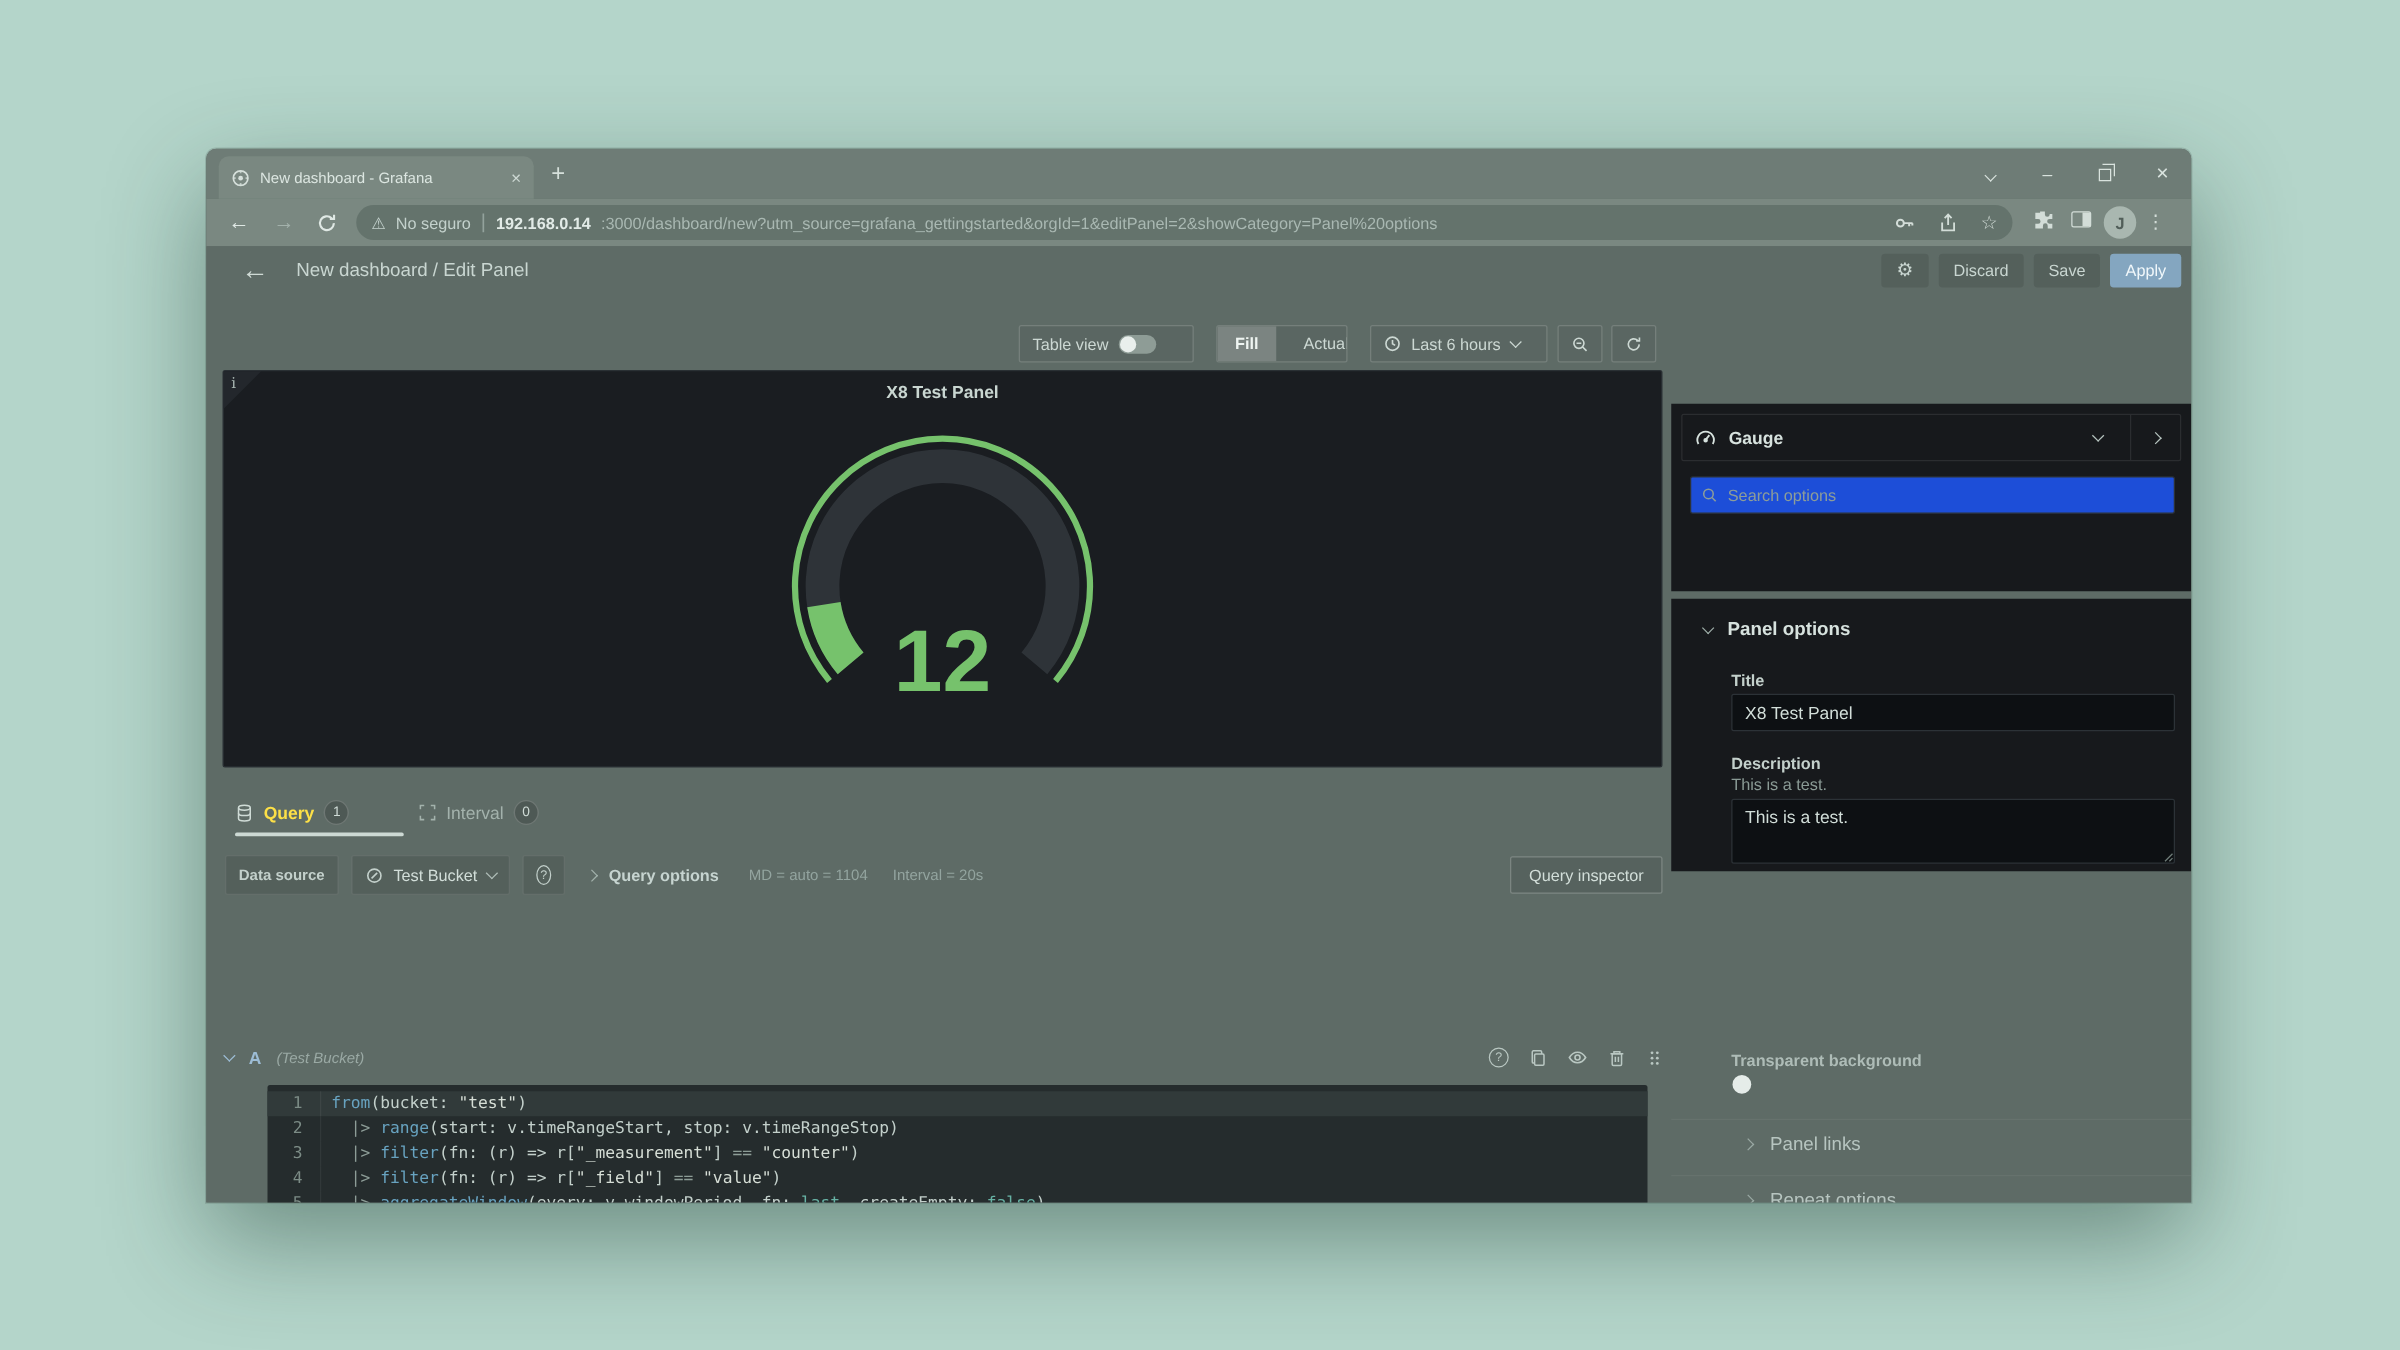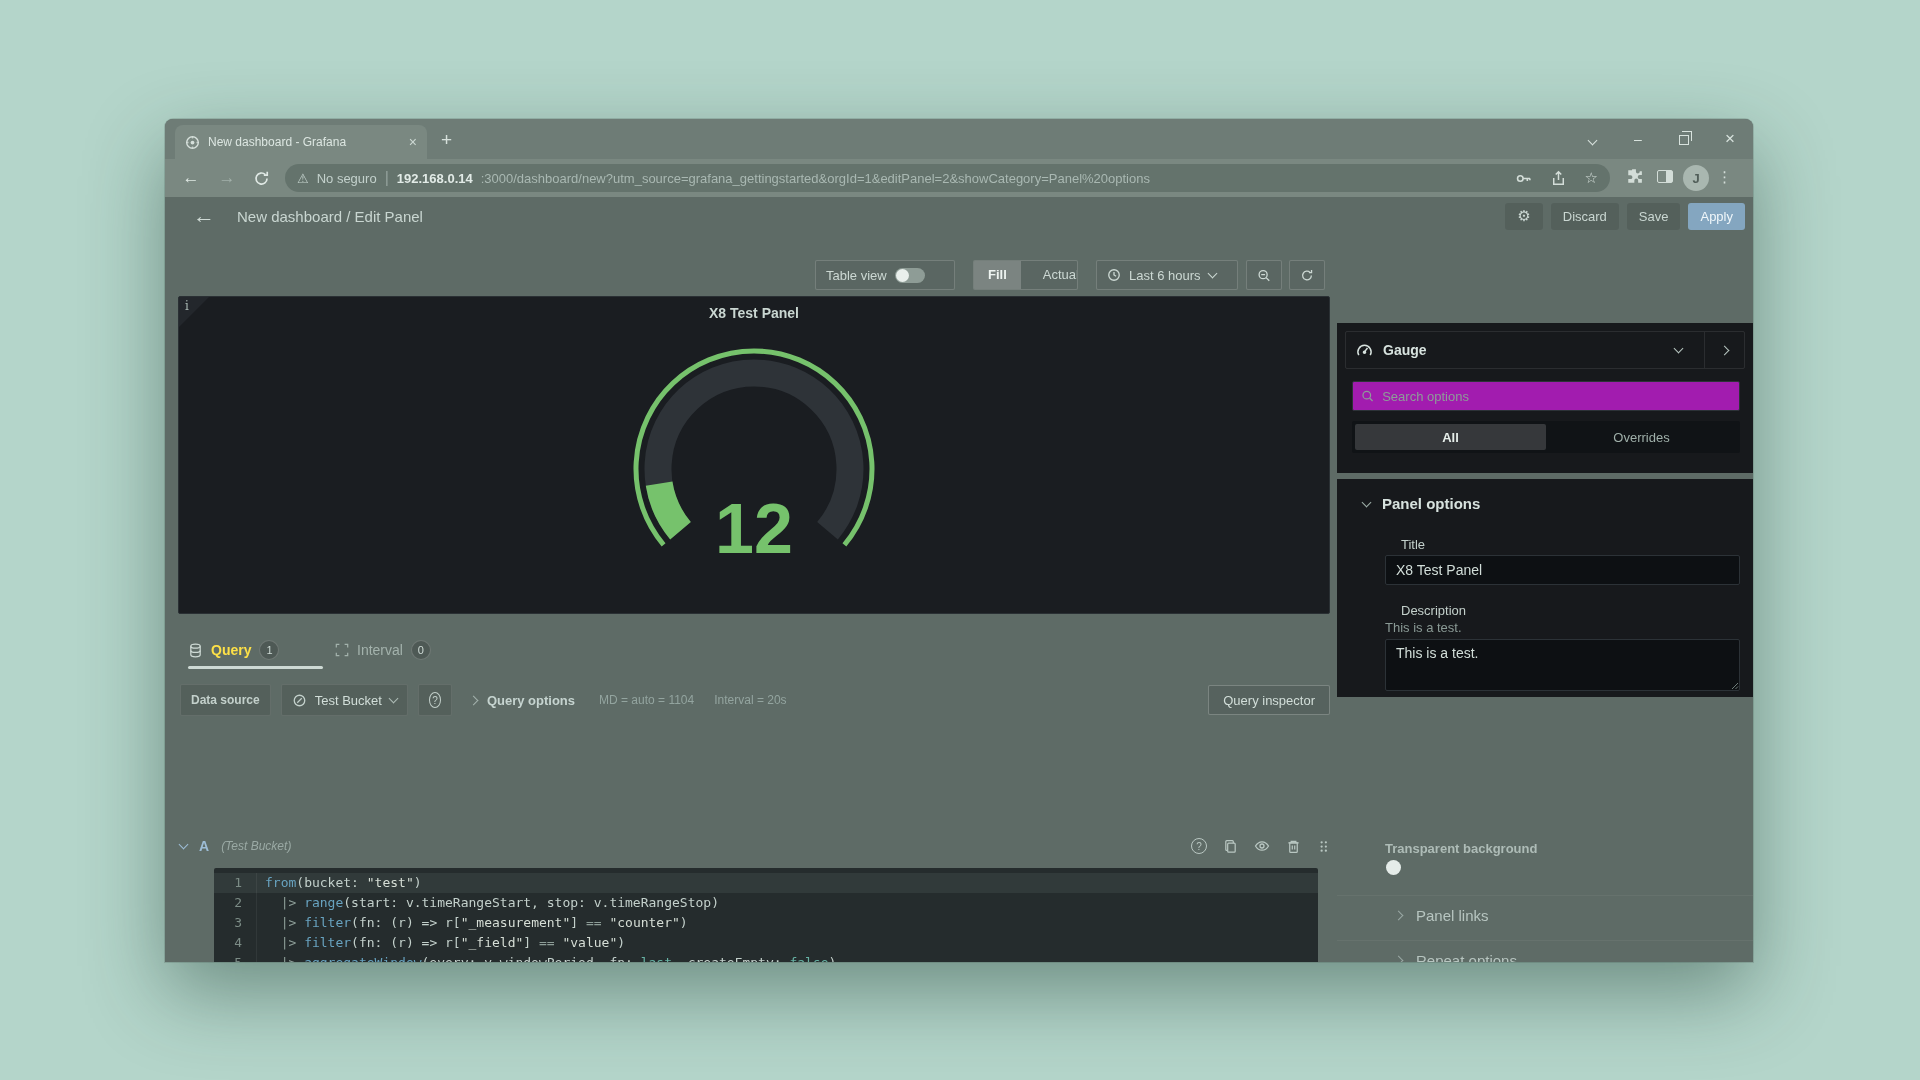--- a/index.html
+++ b/index.html
@@ -103,32 +103,32 @@
   .chev.right { transform:rotate(-45deg); }
   
   .sidebar { position:absolute; left:1172px; top:126px; width:416px; height:717px; }
   .sb-block { position:absolute; left:0; width:416px; background:#17191c; }
   .viz-row { position:absolute; left:8px; top:8px; width:400px; height:38px;
              border:1px solid rgba(255,255,255,.09); border-radius:2px; display:flex; align-items:center;
              color:#d7e2de; }
   .viz-name { font-size:14px; font-weight:bold; margin-left:10px; }
   .viz-collapse { width:40px; height:100%; border-left:1px solid rgba(255,255,255,.09);
                   display:flex; align-items:center; justify-content:center; color:#b7c5c0; }
-  .sb-search { position:absolute; left:15px; top:58px; width:388px; height:30px; background:#a21caf;
+  .sb-search { position:absolute; left:15px; top:58px; width:388px; height:30px; background:#1d4ed8;
                border:1px solid #2c3237; border-radius:2px; display:flex; align-items:center; padding:0 8px; gap:8px; }
   .sb-search input { background:transparent; border:none; outline:none; color:#c9d6d1; font-size:13px;
                      font-family:"Liberation Sans", sans-serif; width:100%; }
   .sb-search input::placeholder { color:#8d9d98; }
   .sb-tabs { position:absolute; left:15px; top:98px; width:388px; height:32px; background:#101316;
              border-radius:2px; display:flex; padding:3px; }
   .sb-tab { flex:1; display:flex; align-items:center; justify-content:center; font-size:13px; color:#9fafa9; border-radius:2px; }
   .sb-tab.sel { background:rgba(255,255,255,.16); color:#e6eeea; font-weight:bold; }
   .po-header { position:absolute; left:26px; top:16px; display:flex; align-items:center; gap:12px;
                color:#d7e2de; font-size:15px; font-weight:bold; }
-  .field-label { position:absolute; left:64px; font-size:13px; font-weight:normal; color:#c3d0cb; }
+  .field-label { position:absolute; left:48px; font-size:13px; font-weight:bold; color:#c3d0cb; }
   .field-help { position:absolute; left:48px; font-size:13px; color:#8a9a95; }
   .sb-input { position:absolute; left:48px; width:355px; height:30px; background:#0d1013;
               border:1px solid #2c3237; border-radius:2px; color:#d2ded9; font-size:14px; padding:0 10px;
               font-family:"Liberation Sans", sans-serif; }
   .sb-textarea { position:absolute; left:48px; width:355px; height:52px; background:#0d1013;
                  border:1px solid #2c3237; border-radius:2px; color:#d2ded9; font-size:14px; padding:5px 10px;
                  font-family:"Liberation Sans", sans-serif; resize:none; }
   .dim-label { position:absolute; left:48px; font-size:13px; font-weight:bold; color:#aebcb7; }
   .sb-row { position:absolute; width:416px; height:40px; display:flex; align-items:center; gap:14px;
             color:#b7c5c0; font-size:15px; border-top:1px solid rgba(255,255,255,.05); }
@@ -367,24 +367,20 @@
               <span class="chev right"></span>
             </span>
         </div>
         <div class="sb-search">
           <svg class="ic" width="14" height="14" viewBox="0 0 16 16" fill="none" stroke="#8d9d98" stroke-width="1.5">
             <circle cx="7" cy="7" r="4.6"></circle>
               <path d="M10.4 10.4 14 14"></path>
           </svg>
           <input placeholder="Search options" style="">
         </div>
-        <div class="sb-tabs">
-          <span class="sb-tab sel">All</span>
-          <span class="sb-tab">Overrides</span>
-        </div>
       </div>
 
       <div class="sb-block" style="top:156px; height:218px;">
         <div class="po-header">
           <span class="chev down" style="color:#9fafa9;"></span>
           <span>Panel options</span>
         </div>
         <span class="field-label" style="top:58px;">Title</span>
         <input class="sb-input" style="top: 76px;" value="X8 Test Panel">
         <span class="field-label" style="top:124px;">Description</span>

